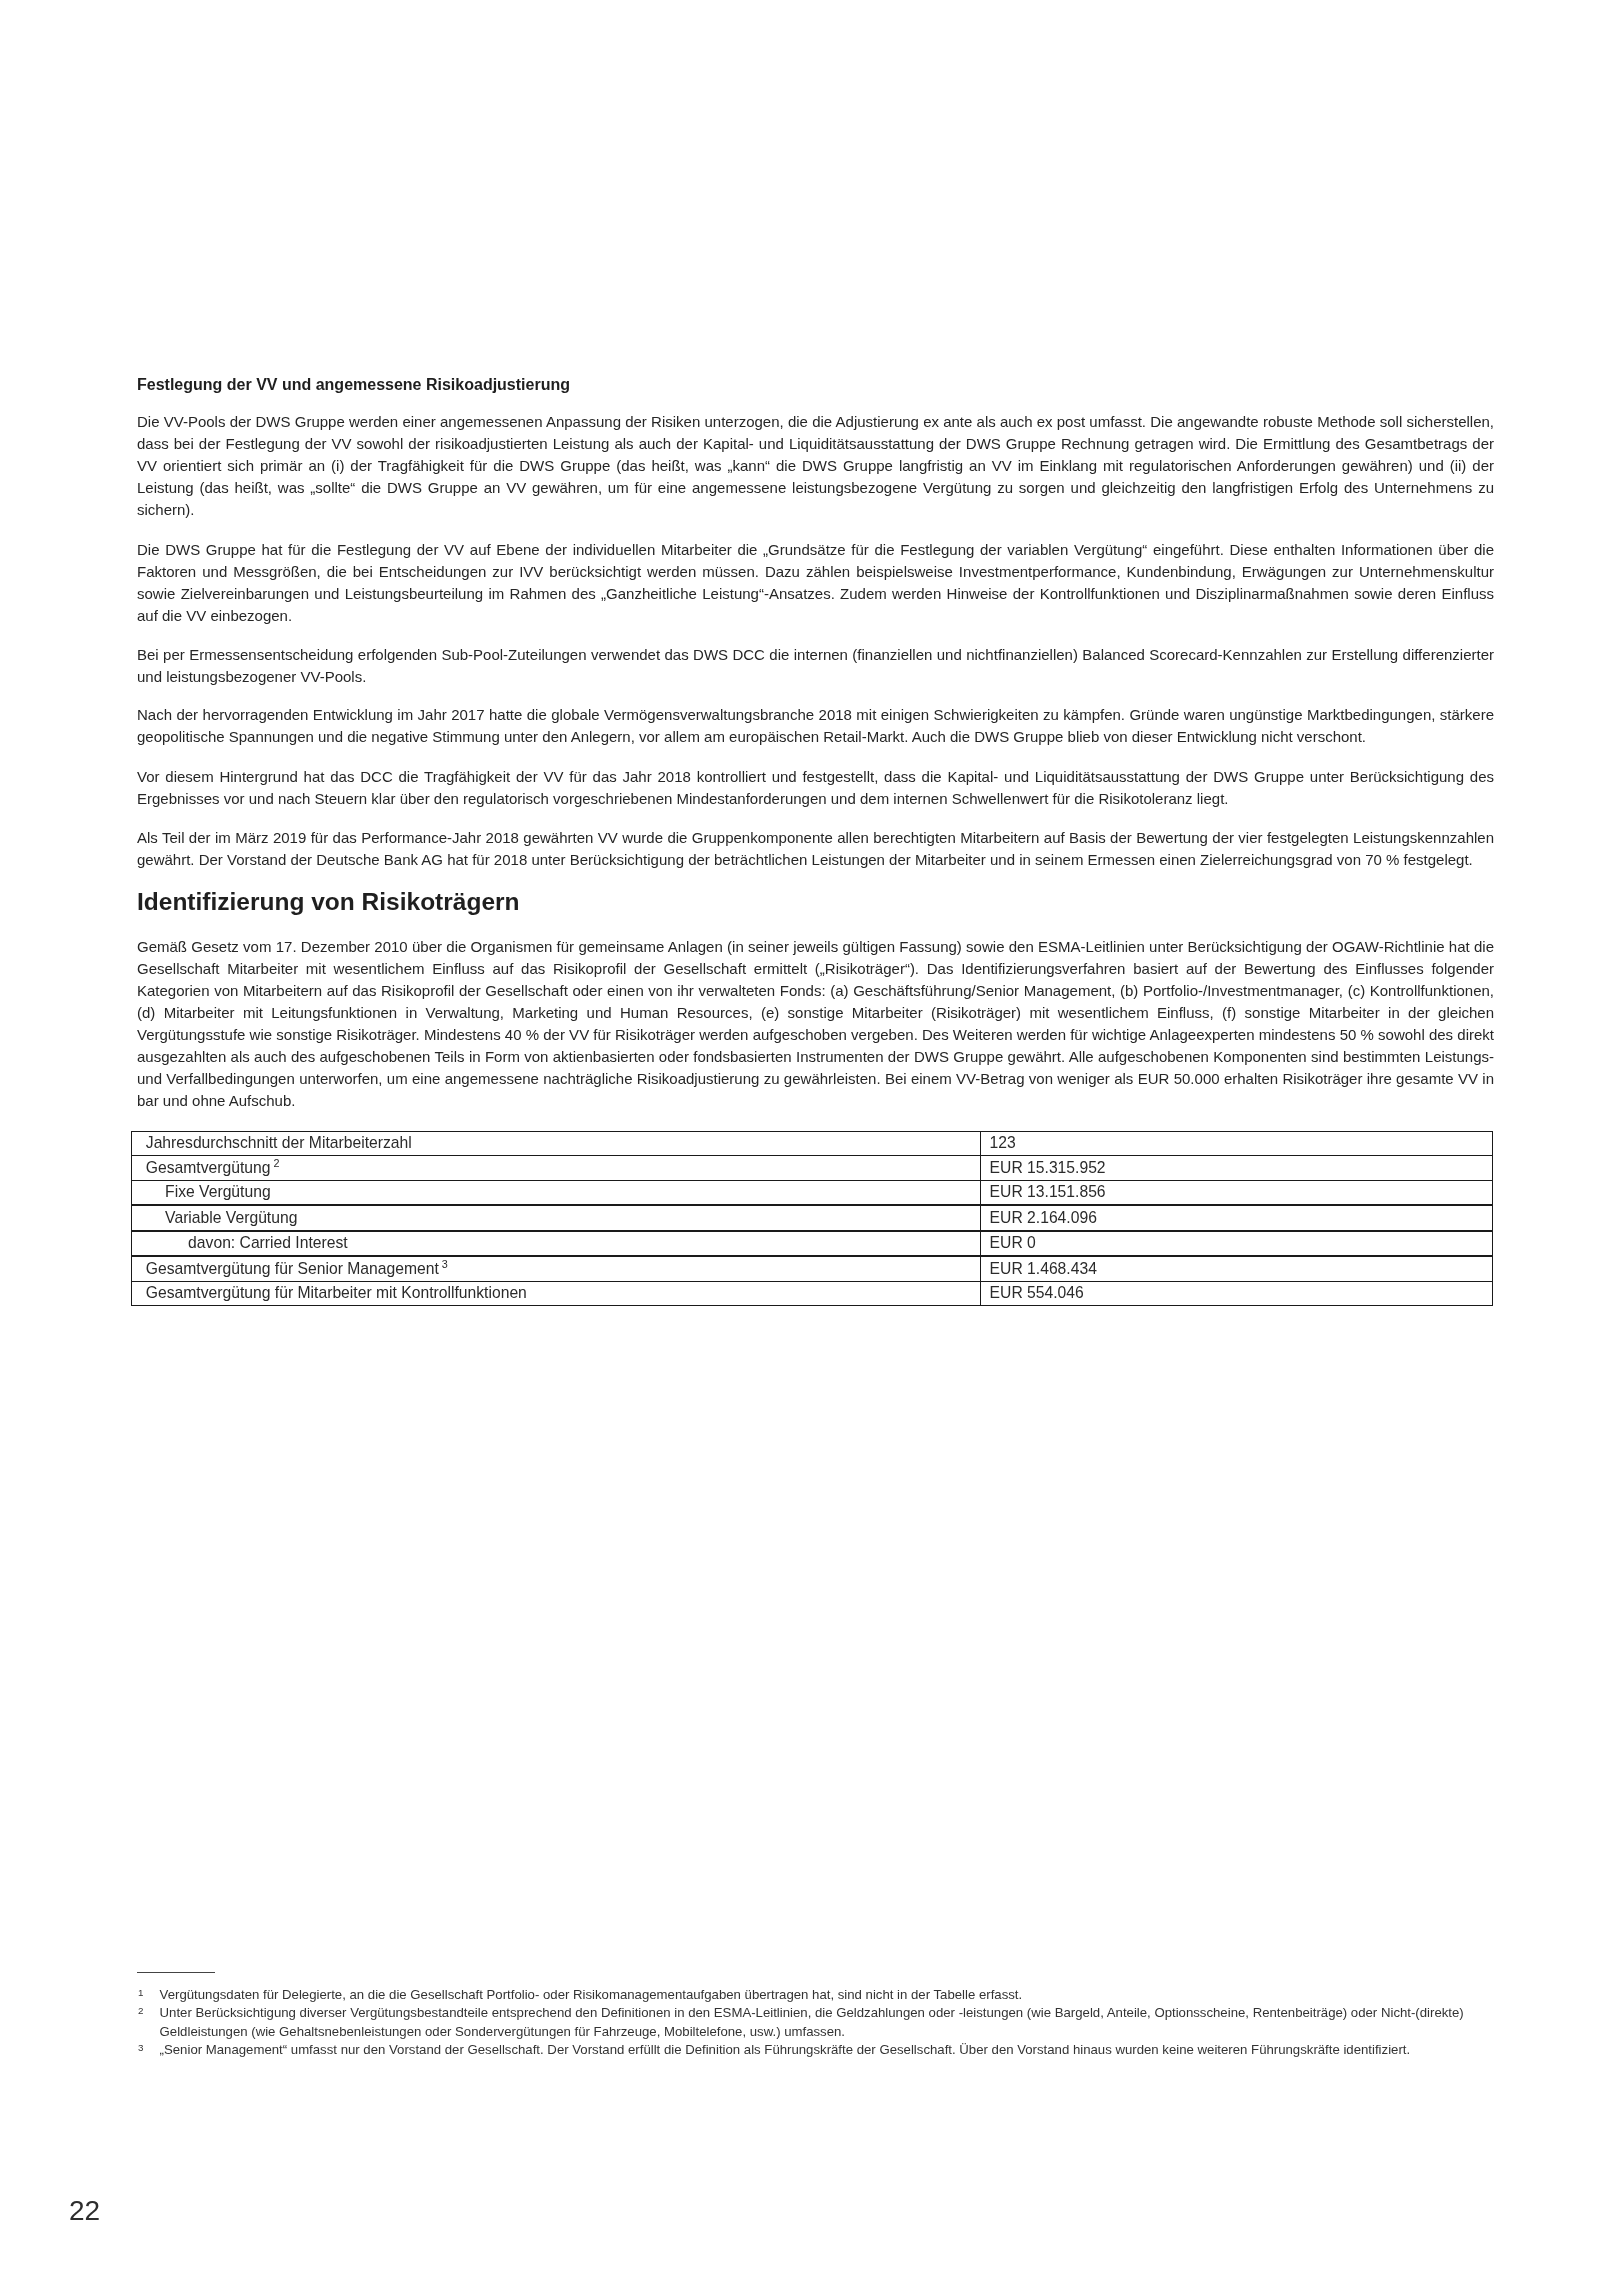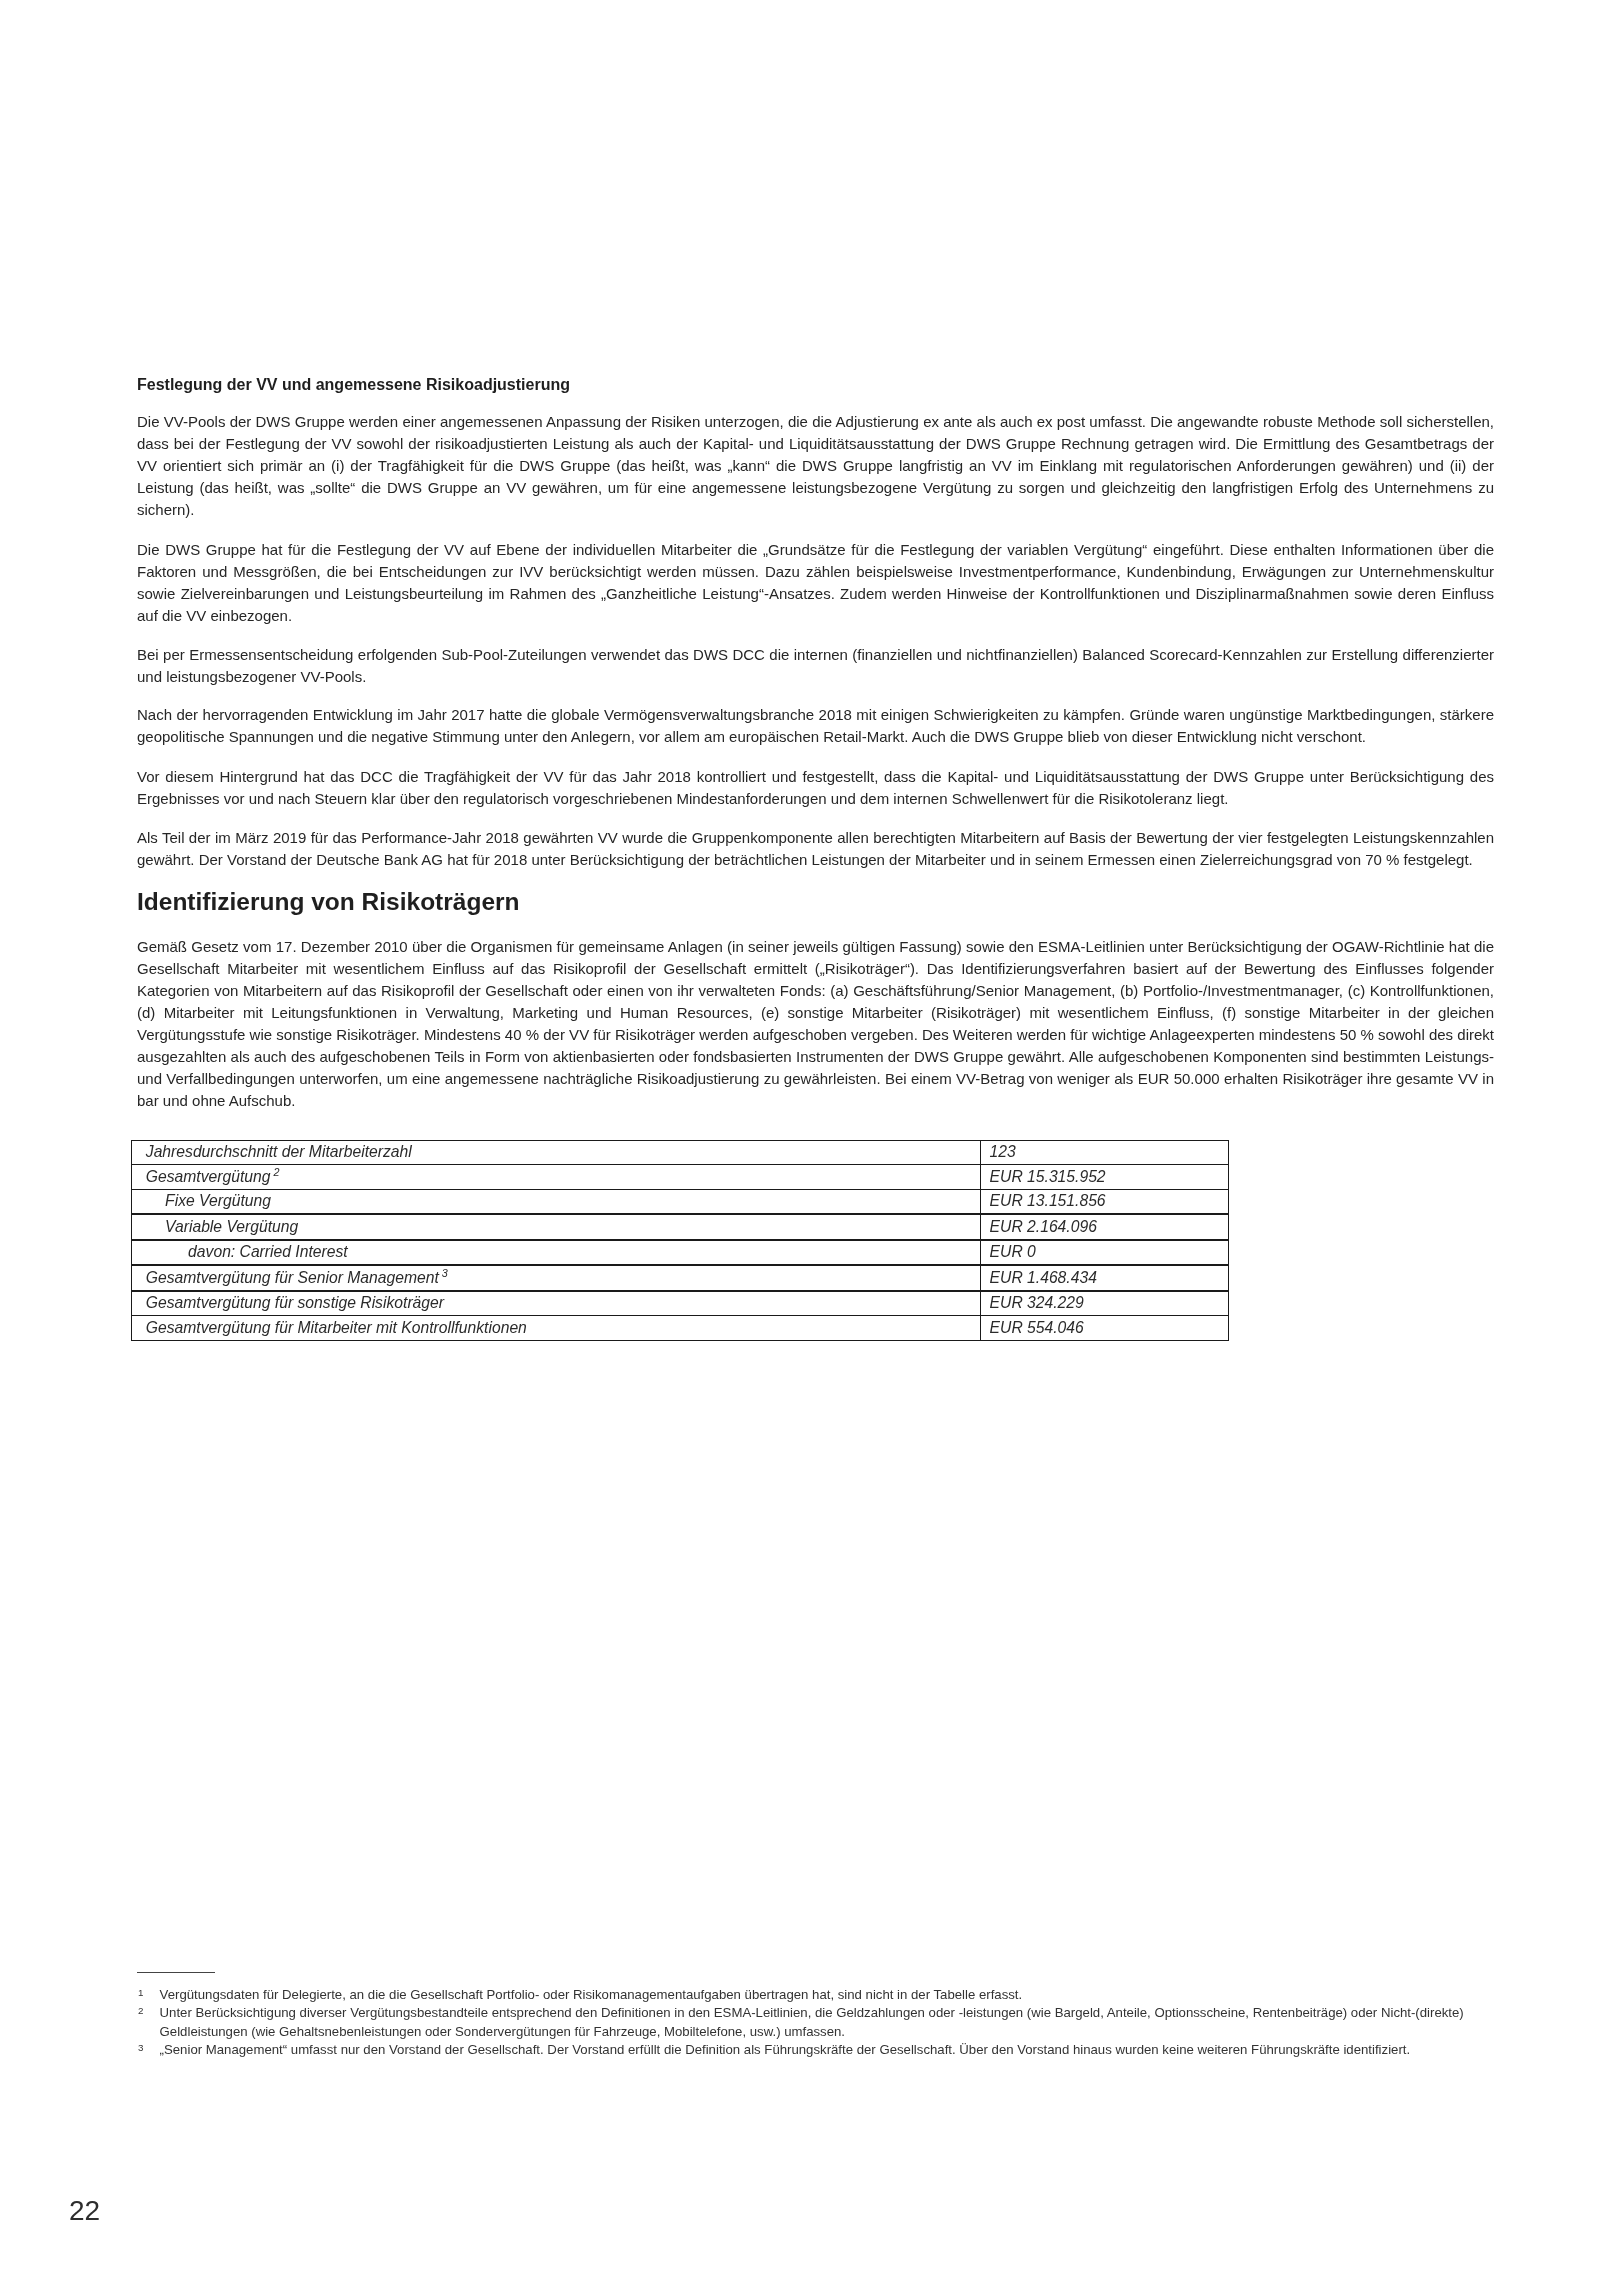--- a/index.html
+++ b/index.html
@@ -46,23 +46,22 @@
   .tbl-title {
     font-size: 16px;
     font-weight: 700;
     line-height: 21.6px;
     margin: 29px 0 0 0;
     color: #1f1f1f;
   }
   table.summary {
     border-collapse: collapse;
     table-layout: fixed;
-    width: 1098px;
-    margin: 28px 0 0 -5.9px;
-    font-style: italic;
+    width: 1362px;
+    margin: 19px 0 0 -5.9px;
   }
   table.summary td {
     border: 1px solid #1a1a1a;
     font-size: 15.7px;
     height: 23.5px;
     padding: 0 0 0 8.8px;
     vertical-align: middle;
     color: #2b2b2b;
     overflow: hidden;
     white-space: nowrap;
@@ -148,24 +147,20 @@
           <td class="c2">EUR 2.164.096</td>
         </tr>
         <tr class="bt2">
           <td class="c1 ind2"><span>davon: Carried Interest</span><span class="sup"></span></td>
           <td class="c2">EUR 0</td>
         </tr>
         <tr class="bt2">
           <td class="c1"><span>Gesamtvergütung für Senior Management</span><span class="sup">3</span></td>
           <td class="c2">EUR 1.468.434</td>
         </tr>
-        <tr class="bt2">
-          <td class="c1"><span>Gesamtvergütung für sonstige Risikoträger</span><span class="sup"></span></td>
-          <td class="c2">EUR 324.229</td>
-        </tr>
         <tr>
           <td class="c1"><span>Gesamtvergütung für Mitarbeiter mit Kontrollfunktionen</span><span class="sup"></span></td>
           <td class="c2">EUR 554.046</td>
         </tr>
       </tbody>
     </table>
   </div>
 
   <div class="footnotes">
     <div class="fn-rule"></div>

